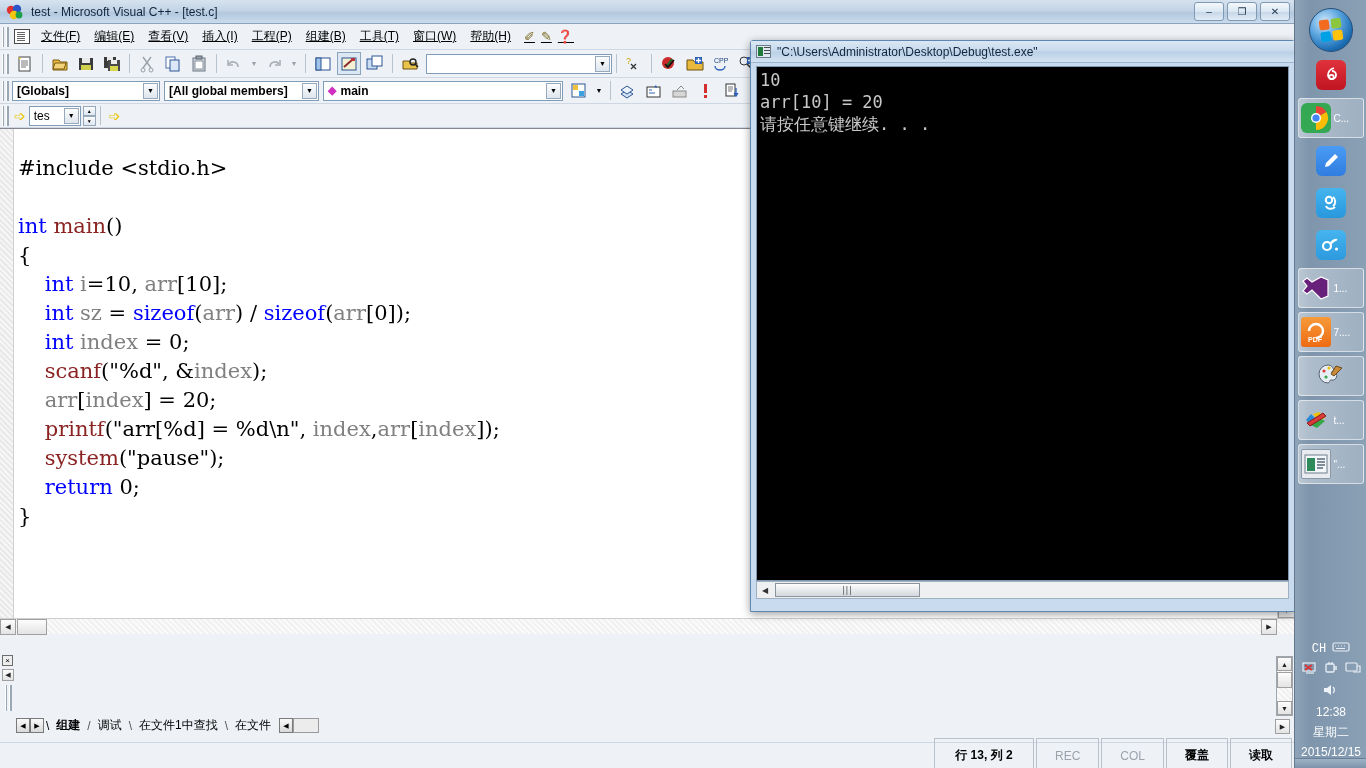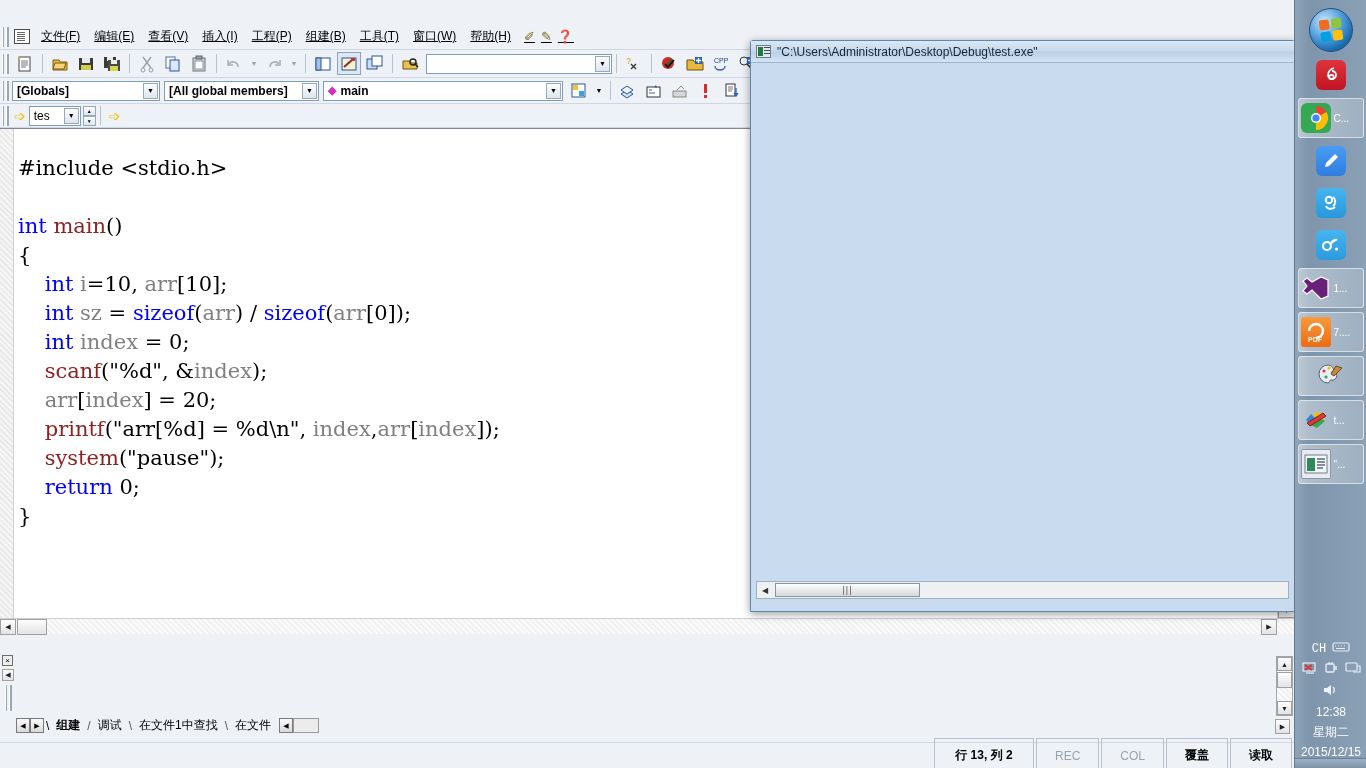--- a/index.html
+++ b/index.html
@@ -251,20 +251,36 @@
   .showdesk { position:absolute;bottom:0;left:0;width:72px;height:10px;
     background:linear-gradient(180deg,#9fb3c6,#7d93a9); border-top:1px solid #6a8099; }
 </style>
 </head>
 <body>
 
 <div id="root">
 
   <div id="vcwin">
 
+    <div class="titlebar">
+      <span class="title-icon">
+        <svg width="20" height="16" viewBox="0 0 20 16">
+          <circle cx="6" cy="6" r="4.2" fill="#e03030"></circle>
+          <circle cx="12" cy="5" r="4.2" fill="#2a55c8"></circle>
+          <circle cx="9" cy="11" r="4.2" fill="#f2c40f"></circle>
+          <circle cx="14" cy="11" r="3.4" fill="#1aa04a"></circle>
+        </svg>
+      </span>
+      <span class="title-text">test - Microsoft Visual C++ - [test.c]</span>
+      <span class="wbtns">
+        <span class="wbtn">–</span>
+        <span class="wbtn">❐</span>
+        <span class="wbtn">✕</span>
+      </span>
+    </div>
 
     <div class="menubar">
       <span class="grip"></span>
       <span class="menu-doc-icon"></span>
       <span class="menu-item">文件(F)</span>
       <span class="menu-item">编辑(E)</span>
       <span class="menu-item">查看(V)</span>
       <span class="menu-item">插入(I)</span>
       <span class="menu-item">工程(P)</span>
       <span class="menu-item">组建(B)</span>
@@ -571,20 +587,23 @@
       <span class="statcell on">覆盖</span>
       <span class="statcell on">读取</span>
     </div>
   </div>
 
   <div id="console">
     <div class="ctitle">
       <span class="cicon"></span>
       <span class="ctitletext">"C:\Users\Administrator\Desktop\Debug\test.exe"</span>
     </div>
+    <div id="cterm"><span>10</span>
+<span>arr[10] = 20</span>
+<span>请按任意键继续. . .</span></div>
     <div id="chscroll">
       <span style="width:16px;text-align:center;font-size:8px;color:#333;">◀</span>
       <span class="thumb">|||</span>
     </div>
   </div>
 
   <div id="taskbar">
     <div class="startorb">
       <div class="orbflag">
         <i style="background:#f36a21"></i>

